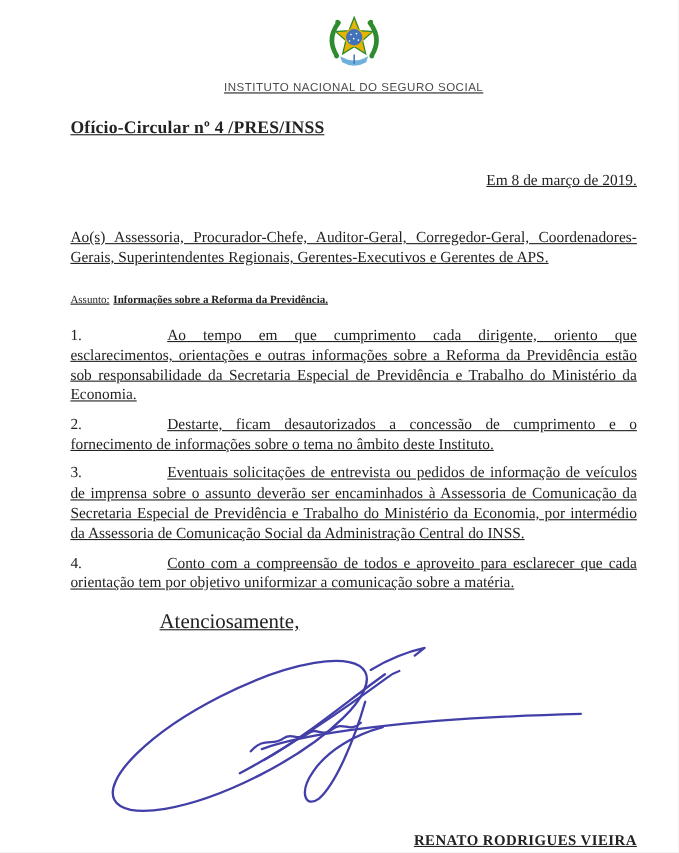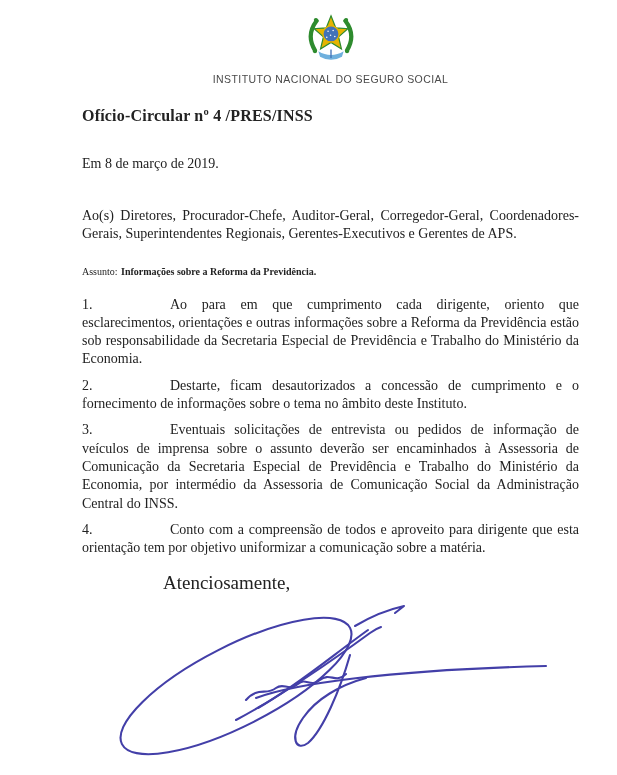--- a/index.html
+++ b/index.html
@@ -7,39 +7,40 @@
     width: 617px; height: 775px;
     background: #ffffff;
     font-family: "Liberation Serif", serif;
     color: #222222;
     position: relative;
     overflow: hidden;
     box-sizing: border-box;
   }
   .content {
     box-sizing: border-box;
-    padding: 8px 38px 0 82px;
-    width: 100%; height: 100%;
+    padding: 8px 38px 0 64px;
+    width: 100%; height: 100%; text-decoration: underline;
   }
   .emblem-wrap { text-align: center; }
   .institution {
     text-align: center;
     font-family: "Liberation Sans", sans-serif;
     font-size: 10.5px;
     letter-spacing: 0.45px;
     color: #4a4a4a;
     margin-top: 5px;
   }
   .reference {
     font-weight: bold;
     font-size: 16px;
     margin-top: 22px;
     letter-spacing: 0.2px;
   }
   .date-line {
+    text-align: right;
     font-size: 14px;
     margin-top: 31px;
   }
   .addressees {
     text-align: justify;
     font-size: 14px;
     line-height: 18.3px;
     margin-top: 35px;
   }
   .subject-line { font-size: 10px; margin-top: 22px; }
@@ -93,37 +94,37 @@
         <path d="M17 50 Q32 59 47 50 L45 56.5 Q32 64 19 56.5 Z" fill="#6fb0dd"></path>
         <path d="M32 48 L32 58" stroke="#4272b8" stroke-width="1.6"></path>
       </svg>
       <div class="institution">INSTITUTO NACIONAL DO SEGURO SOCIAL</div>
     </div>
 
     <div class="reference">Ofício-Circular nº 4 /PRES/INSS</div>
 
     <div class="date-line">Em 8 de março de 2019.</div>
 
-    <p class="addressees">Ao(s) Diretores, Procurador-Chefe, Auditor-Geral, Corregedor-Geral, Coordenadores-Gerais, Superintendentes Regionais, Gerentes-Executivos e Gerentes de APS.</p>
+    <p class="addressees">Ao(s) Assessoria, Procurador-Chefe, Auditor-Geral, Corregedor-Geral, Coordenadores-Gerais, Superintendentes Regionais, Gerentes-Executivos e Gerentes de APS.</p>
 
     <p class="subject-line">
       <span class="subject-label">Assunto:</span><span class="subject-text">Informações sobre a Reforma da Previdência.</span>
     </p>
 
     <p class="para first">
-      <span class="pnum">1.</span><span>Ao para em que cumprimento cada dirigente, oriento que esclarecimentos, orientações e outras informações sobre a Reforma da Previdência estão sob responsabilidade da Secretaria Especial de Previdência e Trabalho do Ministério da Economia.</span>
+      <span class="pnum">1.</span><span>Ao tempo em que cumprimento cada dirigente, oriento que esclarecimentos, orientações e outras informações sobre a Reforma da Previdência estão sob responsabilidade da Secretaria Especial de Previdência e Trabalho do Ministério da Economia.</span>
     </p>
     <p class="para">
       <span class="pnum">2.</span><span>Destarte, ficam desautorizados a concessão de cumprimento e o fornecimento de informações sobre o tema no âmbito deste Instituto.</span>
     </p>
     <p class="para">
       <span class="pnum">3.</span><span>Eventuais solicitações de entrevista ou pedidos de informação de veículos de imprensa sobre o assunto deverão ser encaminhados à Assessoria de Comunicação da Secretaria Especial de Previdência e Trabalho do Ministério da Economia, por intermédio da Assessoria de Comunicação Social da Administração Central do INSS.</span>
     </p>
     <p class="para">
-      <span class="pnum">4.</span><span>Conto com a compreensão de todos e aproveito para dirigente que esta orientação tem por objetivo uniformizar a comunicação sobre a matéria.</span>
+      <span class="pnum">4.</span><span>Conto com a compreensão de todos e aproveito para esclarecer que cada orientação tem por objetivo uniformizar a comunicação sobre a matéria.</span>
     </p>
 
     <div class="closing">Atenciosamente,</div>
 
     <div class="signature-wrap">
       <svg width="430" height="160" viewBox="0 0 430 160">
         <g class="sig-path" stroke="#433fa8">
           <ellipse cx="118" cy="86" rx="128" ry="40" transform="rotate(-27 118 86)" stroke="#433fa8"></ellipse>
           <path d="M128 100 C140 86 148 96 158 88 C166 82 170 92 180 84 C188 77 192 88 202 80 C212 72 218 84 228 74" stroke="#433fa8"></path>
           <path d="M140 108 C180 85 215 55 250 30" stroke="#433fa8"></path>

